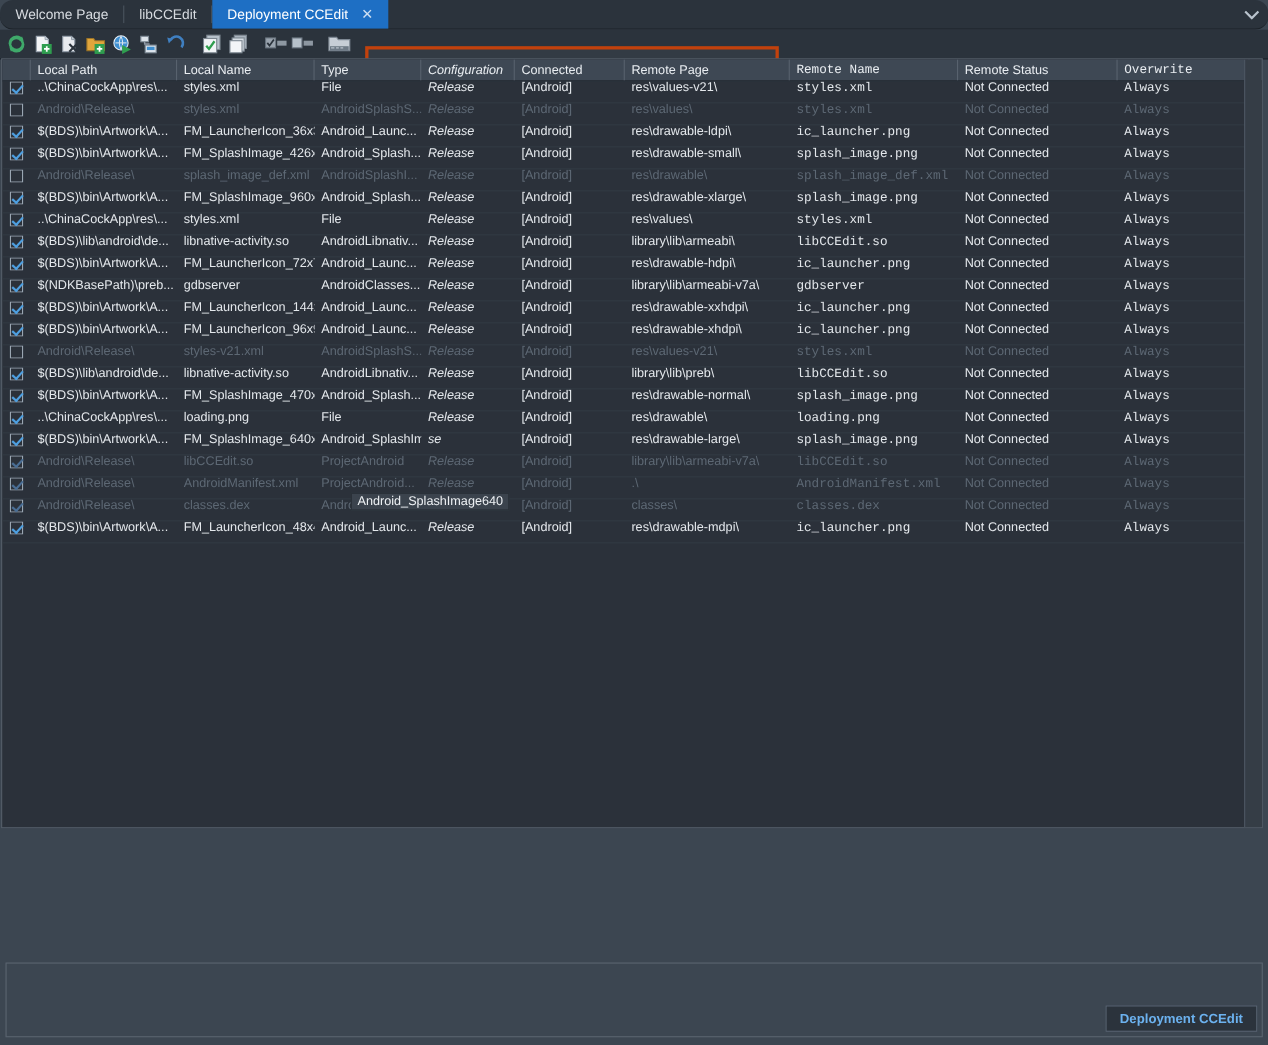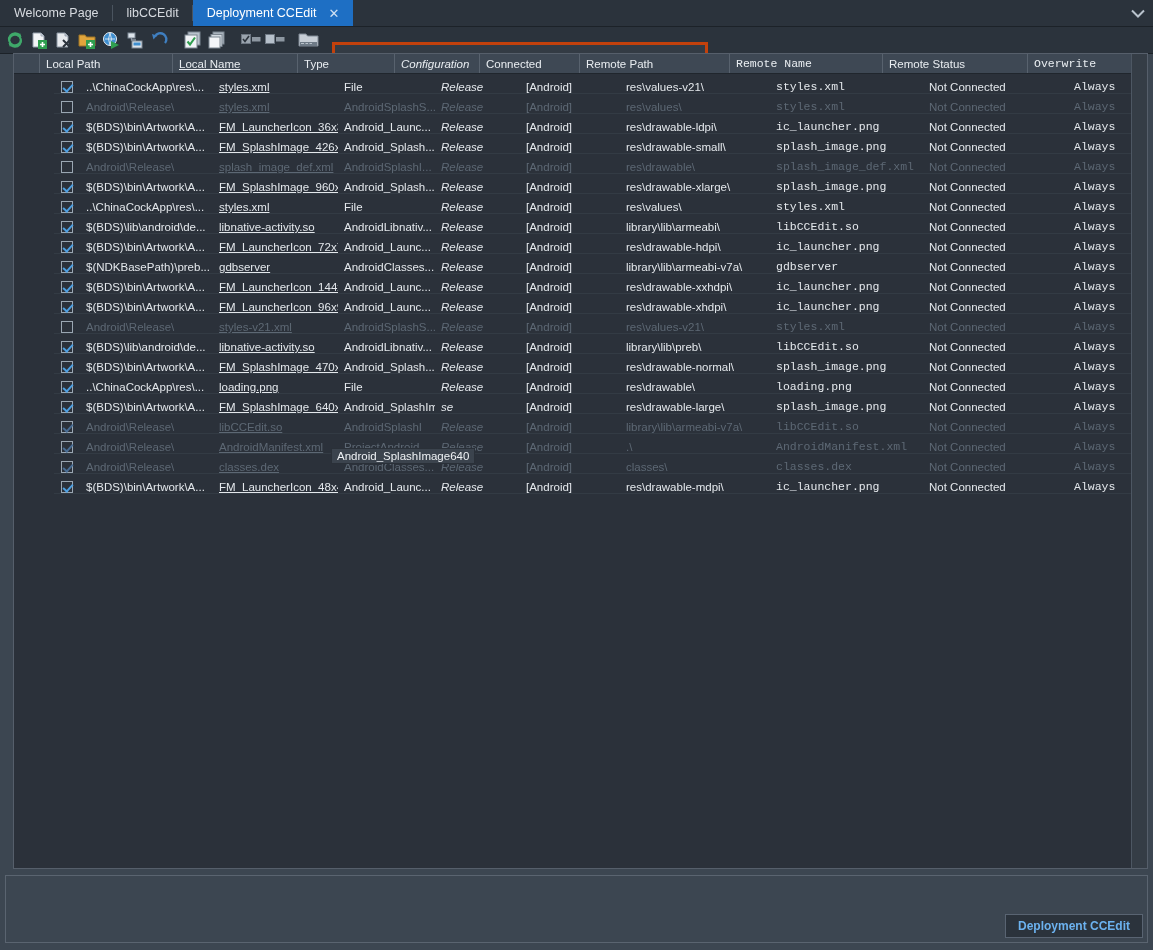--- a/index.html
+++ b/index.html
@@ -11,20 +11,21 @@
     color:#e6e9ec;
     -webkit-font-smoothing:antialiased;
   }
   .window{position:relative;width:1153px;height:950px;background:#3c4651;}
 
   
   .tabbar{
     position:relative;height:26px;background:#2b333c;
     display:flex;align-items:stretch;
     border-bottom:1px solid #1c2228;
+    border-radius:12px;
   }
   .tab{
     display:flex;align-items:center;padding:0 14px;
     font-size:12.5px;color:#d7dbe0;cursor:default;
     position:relative;
   }
   .tab.sep:after{
     content:"";position:absolute;right:0;top:5px;bottom:5px;width:1px;background:#4a545f;
   }
   .tab.active{
@@ -55,40 +56,39 @@
     background:#333b44;border:3px solid #c2410c;
     display:flex;align-items:center;justify-content:space-between;
     padding:0 4px 0 8px;color:#e8ebee;font-size:12px;
     box-sizing:border-box;
     margin-top:37px;
   }
   .combo .chev{color:#c9d2da;font-size:11px;}
 
   
   .gridwrap{
-    position:absolute;left:13px;top:53px;right:5px;height:816px;
+    position:absolute;left:1px;top:53px;right:5px;height:700px;
     background:#2b313a;border:1px solid #565f6b;box-sizing:border-box;
     overflow:hidden;
   }
   .ghead{
     display:flex;height:20px;background:#3e4854;
     border-bottom:1px solid #20262d;
     box-sizing:border-box;
   }
   .ghead .hc{
     font-size:11.5px;color:#e9edf1;display:flex;align-items:center;
     padding-left:6px;box-sizing:border-box;
     border-right:1px solid #58626e;
     overflow:hidden;white-space:nowrap;
   }
   .gbody{position:relative;}
   .grow{
-    display:flex;height:20px;align-items:flex-end;box-sizing:border-box;
+    display:flex;height:20px;align-items:flex-start;box-sizing:border-box;
     border-bottom:1px solid #333b44;
-    margin-left:40px;
   }
   .grow .cell{
     font-size:11.5px;padding-left:6px;box-sizing:border-box;
     white-space:nowrap;overflow:hidden;text-overflow:clip;
     color:#e4e8ec;
   }
   .grow.dim .cell{color:#5d6874;}
   .cb-cell{
     width:26px;flex:0 0 26px;display:flex;align-items:center;justify-content:center;
     padding-left:0 !important;
@@ -99,21 +99,21 @@
   }
   .cb.checked:after{
     content:"";position:absolute;left:3px;top:0px;width:4px;height:8px;
     border:solid #4e9fe0;border-width:0 2px 2px 0;transform:rotate(42deg);
   }
   .cb.dimck:after{border-color:#4a6e95;}
 
   
   .c0{width:26px;flex:0 0 26px;}
   .c1{width:133px;flex:0 0 133px;}
-  .c2{width:125px;flex:0 0 125px;text-decoration:underline;}
+  .c2{width:125px;flex:0 0 125px;}
   .c3{width:97px;flex:0 0 97px;}
   .c4{width:85px;flex:0 0 85px;font-style:italic;}
   .c5{width:100px;flex:0 0 100px;}
   .c6{width:150px;flex:0 0 150px;}
   .c7{width:153px;flex:0 0 153px;font-family:Liberation Mono, monospace;}
   .c8{width:145px;flex:0 0 145px;}
   .c9{width:120px;flex:0 0 120px;font-family:Liberation Mono, monospace;}
   .c10{flex:1 1 auto;}
 
   .tooltip{
@@ -287,21 +287,21 @@
 
   <div class="gridwrap">
 
     <div class="ghead">
       <div class="hc c0"></div>
       <div class="hc c1">Local Path</div>
       <div class="hc c2">Local Name</div>
       <div class="hc c3">Type</div>
       <div class="hc c4">Configuration</div>
       <div class="hc c5">Connected</div>
-      <div class="hc c6">Remote Path</div>
+      <div class="hc c6">Remote Page</div>
       <div class="hc c7">Remote Name</div>
       <div class="hc c8">Remote Status</div>
       <div class="hc c9">Overwrite</div>
       <div class="hc c10"></div>
     </div>
 
     <div class="gbody" id="grid-body">
         <div class="grow">
           <div class="cell cb-cell c0">
             <div class="cb checked"></div>
@@ -556,21 +556,21 @@
           <div class="cell c8">Not Connected</div>
           <div class="cell c9">Always</div>
           <div class="cell c10"></div>
         </div>
         <div class="grow dim">
           <div class="cell cb-cell c0">
             <div class="cb checked dimck"></div>
           </div>
           <div class="cell c1">Android\Release\</div>
           <div class="cell c2">libCCEdit.so</div>
-          <div class="cell c3">AndroidSplashI</div>
+          <div class="cell c3">ProjectAndroid</div>
           <div class="cell c4">Release</div>
           <div class="cell c5">[Android]</div>
           <div class="cell c6">library\lib\armeabi-v7a\</div>
           <div class="cell c7">libCCEdit.so</div>
           <div class="cell c8">Not Connected</div>
           <div class="cell c9">Always</div>
           <div class="cell c10"></div>
         </div>
         <div class="grow dim">
           <div class="cell cb-cell c0">

